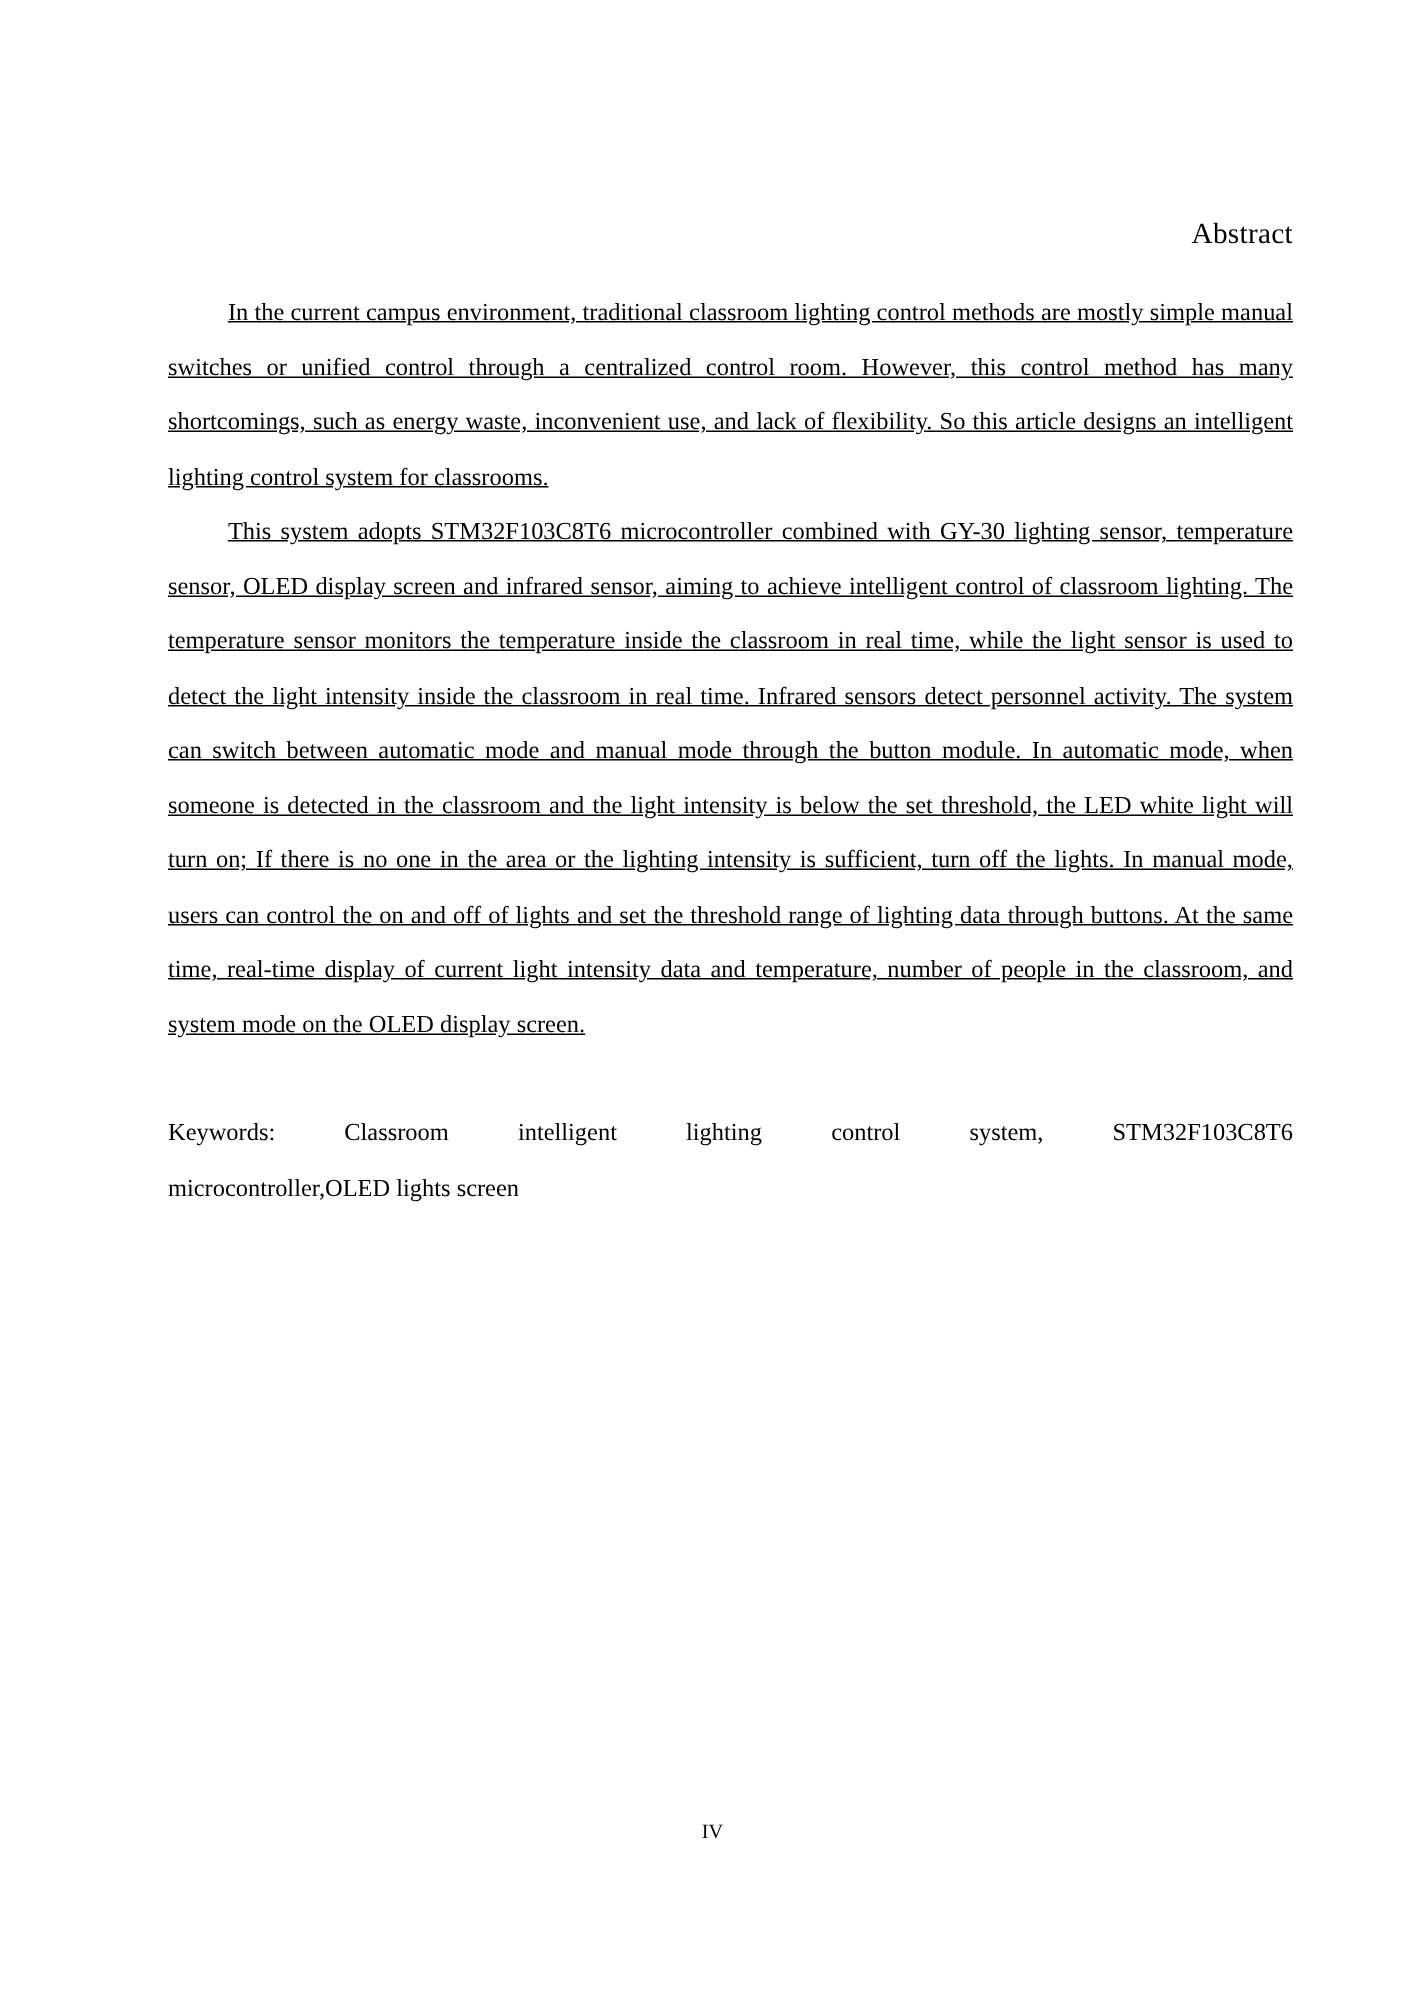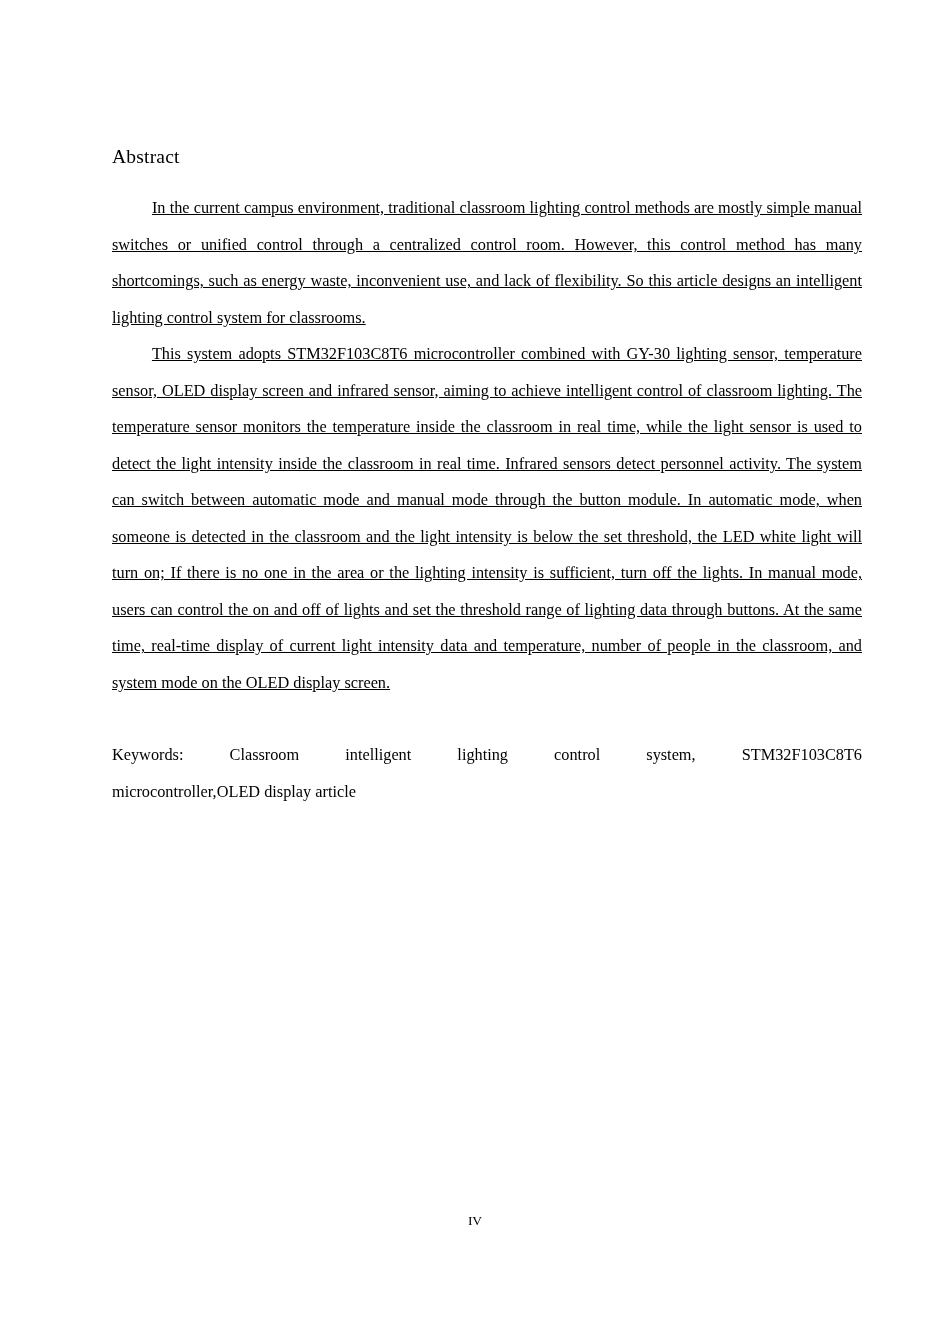--- a/index.html
+++ b/index.html
@@ -25,21 +25,21 @@
     padding: 0;
   }
   .content {
     position: absolute;
     left: 112px;
     top: 145px;
     width: 750px;
   }
   .doc-title {
     font-size: 19.5px;
-    text-align: left;
+    text-align: right;
     margin: 0 0 22px 0;
     font-weight: normal;
     line-height: 1.2;
     letter-spacing: 0.2px;
   }
   p.para {
     font-size: 16.3px;
     line-height: 36.5px;
     margin: 0;
     text-align: justify;
@@ -75,17 +75,17 @@
 </head>
 <body>
 
 <div class="page">
   <div class="content">
     <h1 class="doc-title">Abstract</h1>
     <p class="para">In the current campus environment, traditional classroom lighting control methods are mostly simple manual switches or unified control through a centralized control room. However, this control method has many shortcomings, such as energy waste, inconvenient use, and lack of flexibility. So this article designs an intelligent lighting control system for classrooms.</p>
     <p class="para">This system adopts STM32F103C8T6 microcontroller combined with GY-30 lighting sensor, temperature sensor, OLED display screen and infrared sensor, aiming to achieve intelligent control of classroom lighting. The temperature sensor monitors the temperature inside the classroom in real time, while the light sensor is used to detect the light intensity inside the classroom in real time. Infrared sensors detect personnel activity. The system can switch between automatic mode and manual mode through the button module. In automatic mode, when someone is detected in the classroom and the light intensity is below the set threshold, the LED white light will turn on; If there is no one in the area or the lighting intensity is sufficient, turn off the lights. In manual mode, users can control the on and off of lights and set the threshold range of lighting data through buttons. At the same time, real-time display of current light intensity data and temperature, number of people in the classroom, and system mode on the OLED display screen.</p>
     <div class="keywords-block">
       <span class="kw-line1">Keywords: Classroom intelligent lighting control system, STM32F103C8T6</span>
-      <span class="kw-line2">microcontroller,OLED display article</span>
+      <span class="kw-line2">microcontroller,OLED lights screen</span>
     </div>
   </div>
   <div class="page-number">IV</div>
 </div>
 
 </body></html>

